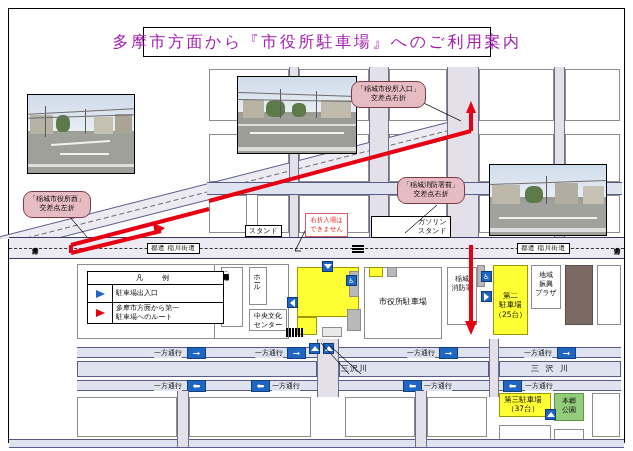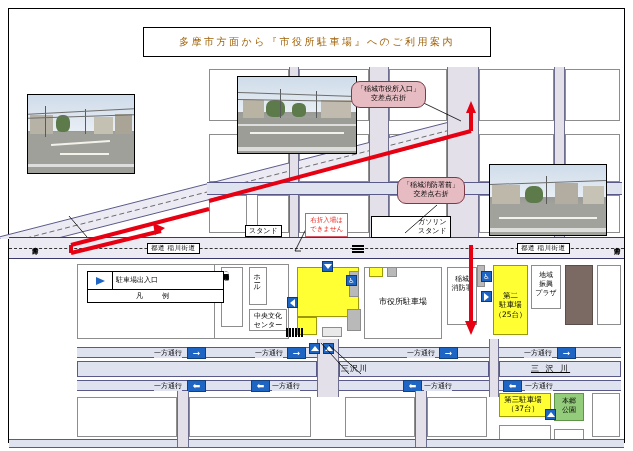--- a/index.html
+++ b/index.html
@@ -4,21 +4,21 @@
 <style>
   html,body{margin:0;padding:0;background:#ffffff;}
   body{width:633px;height:451px;font-family:"DejaVu Sans","Liberation Sans",sans-serif;}
   #root{position:relative;width:633px;height:451px;overflow:hidden;background:#fff;}
 
   
   .frame{position:absolute;left:8px;top:8px;width:617px;height:435px;border:1px solid #000;box-sizing:border-box;}
 
   .title-box{position:absolute;left:143px;top:27px;width:346px;height:28px;border:1px solid #000;background:#fff;
              display:flex;align-items:center;justify-content:center;z-index:60;}
-  .title-box span{font-size:10px;letter-spacing:2.5px;color:#a16207;white-space:nowrap;}
+  .title-box span{font-size:16px;letter-spacing:2.5px;color:#a21caf;white-space:nowrap;}
 
   
   .map{position:absolute;left:9px;top:9px;width:615px;height:433px;background:#ffffff;}
 
   
   .blk{position:absolute;background:#e9e9e9;border:1px solid #8d8d8d;box-sizing:border-box;}
   .blk.white{background:#ffffff;}
   .blk.dark{background:#7a6a63;border-color:#5b4d47;}
   .blk.green{background:#93cc7a;border-color:#5f9448;}
   .blk.yellow{background:#ffff33;border-color:#9a9a00;}
@@ -205,21 +205,21 @@
     <div class="road" style="left:330px;top:371px;width:150px;height:11px;"></div>
     <div class="lbl" style="left:332px;top:355px;font-size:8px;letter-spacing:1px;">三沢川</div>
     <div class="oneway" style="left:398px;top:339px;">一方通行</div>
     <div class="owarrow" style="left:430px;top:338px;">➞</div>
     <div class="owarrow" style="left:394px;top:371px;">⬅</div>
     <div class="oneway" style="left:415px;top:372px;">一方通行</div>
 
     <div class="road" style="left:490px;top:338px;width:122px;height:11px;"></div>
     <div class="blk white" style="left:490px;top:352px;width:122px;height:16px;background:#dfe3ef;border-color:#5a5a8a;"></div>
     <div class="road" style="left:490px;top:371px;width:122px;height:11px;"></div>
-    <div class="lbl" style="left:522px;top:355px;font-size:8px;letter-spacing:2px;text-decoration:underline;">三 沢 川</div>
+    <div class="lbl" style="left:522px;top:355px;font-size:8px;letter-spacing:2px;">三 沢 川</div>
     <div class="oneway" style="left:515px;top:339px;">一方通行</div>
     <div class="owarrow" style="left:548px;top:338px;">➞</div>
     <div class="owarrow" style="left:494px;top:371px;">⬅</div>
     <div class="oneway" style="left:516px;top:372px;">一方通行</div>
 
     <div class="roadv" style="left:308px;top:330px;width:22px;height:58px;"></div>
     <div class="roadv" style="left:480px;top:330px;width:10px;height:58px;"></div>
     <div class="roadv" style="left:170px;top:330px;width:0px;height:0px;"></div>
 
     <div class="blk white" style="left:68px;top:388px;width:100px;height:40px;"></div>
@@ -313,31 +313,40 @@
     <div class="pmark down" style="left:313px;top:252px;"></div>
     <div class="pkicon" style="left:337px;top:266px;">♿</div>
     <div class="pmark left" style="left:278px;top:288px;"></div>
     <div class="pkicon" style="left:472px;top:262px;">♿</div>
     <div class="pmark right" style="left:472px;top:282px;"></div>
     <div class="pmark up" style="left:536px;top:400px;"></div>
     <div class="pmark up" style="left:300px;top:334px;"></div>
     <div class="pmark up" style="left:314px;top:334px;"></div>
 
     <div class="legend">
+      <div class="row hd">
+        <span>凡　例</span>
+      </div>
       <div class="row">
         <span class="ic">
             <i class="arrowBlue"></i>
           </span>
         <span class="tx">駐車場出入口</span>
       </div>
-      <div class="row hd">
-        <span>凡　例</span>
+      <div class="row">
+        <span class="ic">
+            <i class="arrowRed"></i>
+          </span>
+        <span class="tx">多摩市方面から第一<br>駐車場へのルート</span>
       </div>
     </div>
 
+    <div class="callout" style="left:14px;top:182px;">
+      「稲城市役所西」<br>交差点左折
+    </div>
     <svg style="position:absolute;left:0;top:0;width:615px;height:433px;z-index:39;pointer-events:none;">
       <line x1="60" y1="207" x2="78" y2="228" stroke="#000" stroke-width="0.8"></line>
       <line x1="398" y1="86" x2="452" y2="112" stroke="#000" stroke-width="0.8"></line>
       <line x1="428" y1="196" x2="396" y2="224" stroke="#000" stroke-width="0.8"></line>
       <line x1="298" y1="218" x2="286" y2="242" stroke="#000" stroke-width="0.8"></line>
       <line x1="286" y1="242" x2="292" y2="242" stroke="#000" stroke-width="0.8"></line>
       <line x1="340" y1="365" x2="312" y2="334" stroke="#000" stroke-width="0.8"></line>
       <line x1="352" y1="365" x2="320" y2="336" stroke="#000" stroke-width="0.8"></line>
     </svg>
     <div class="callout" style="left:342px;top:72px;">

